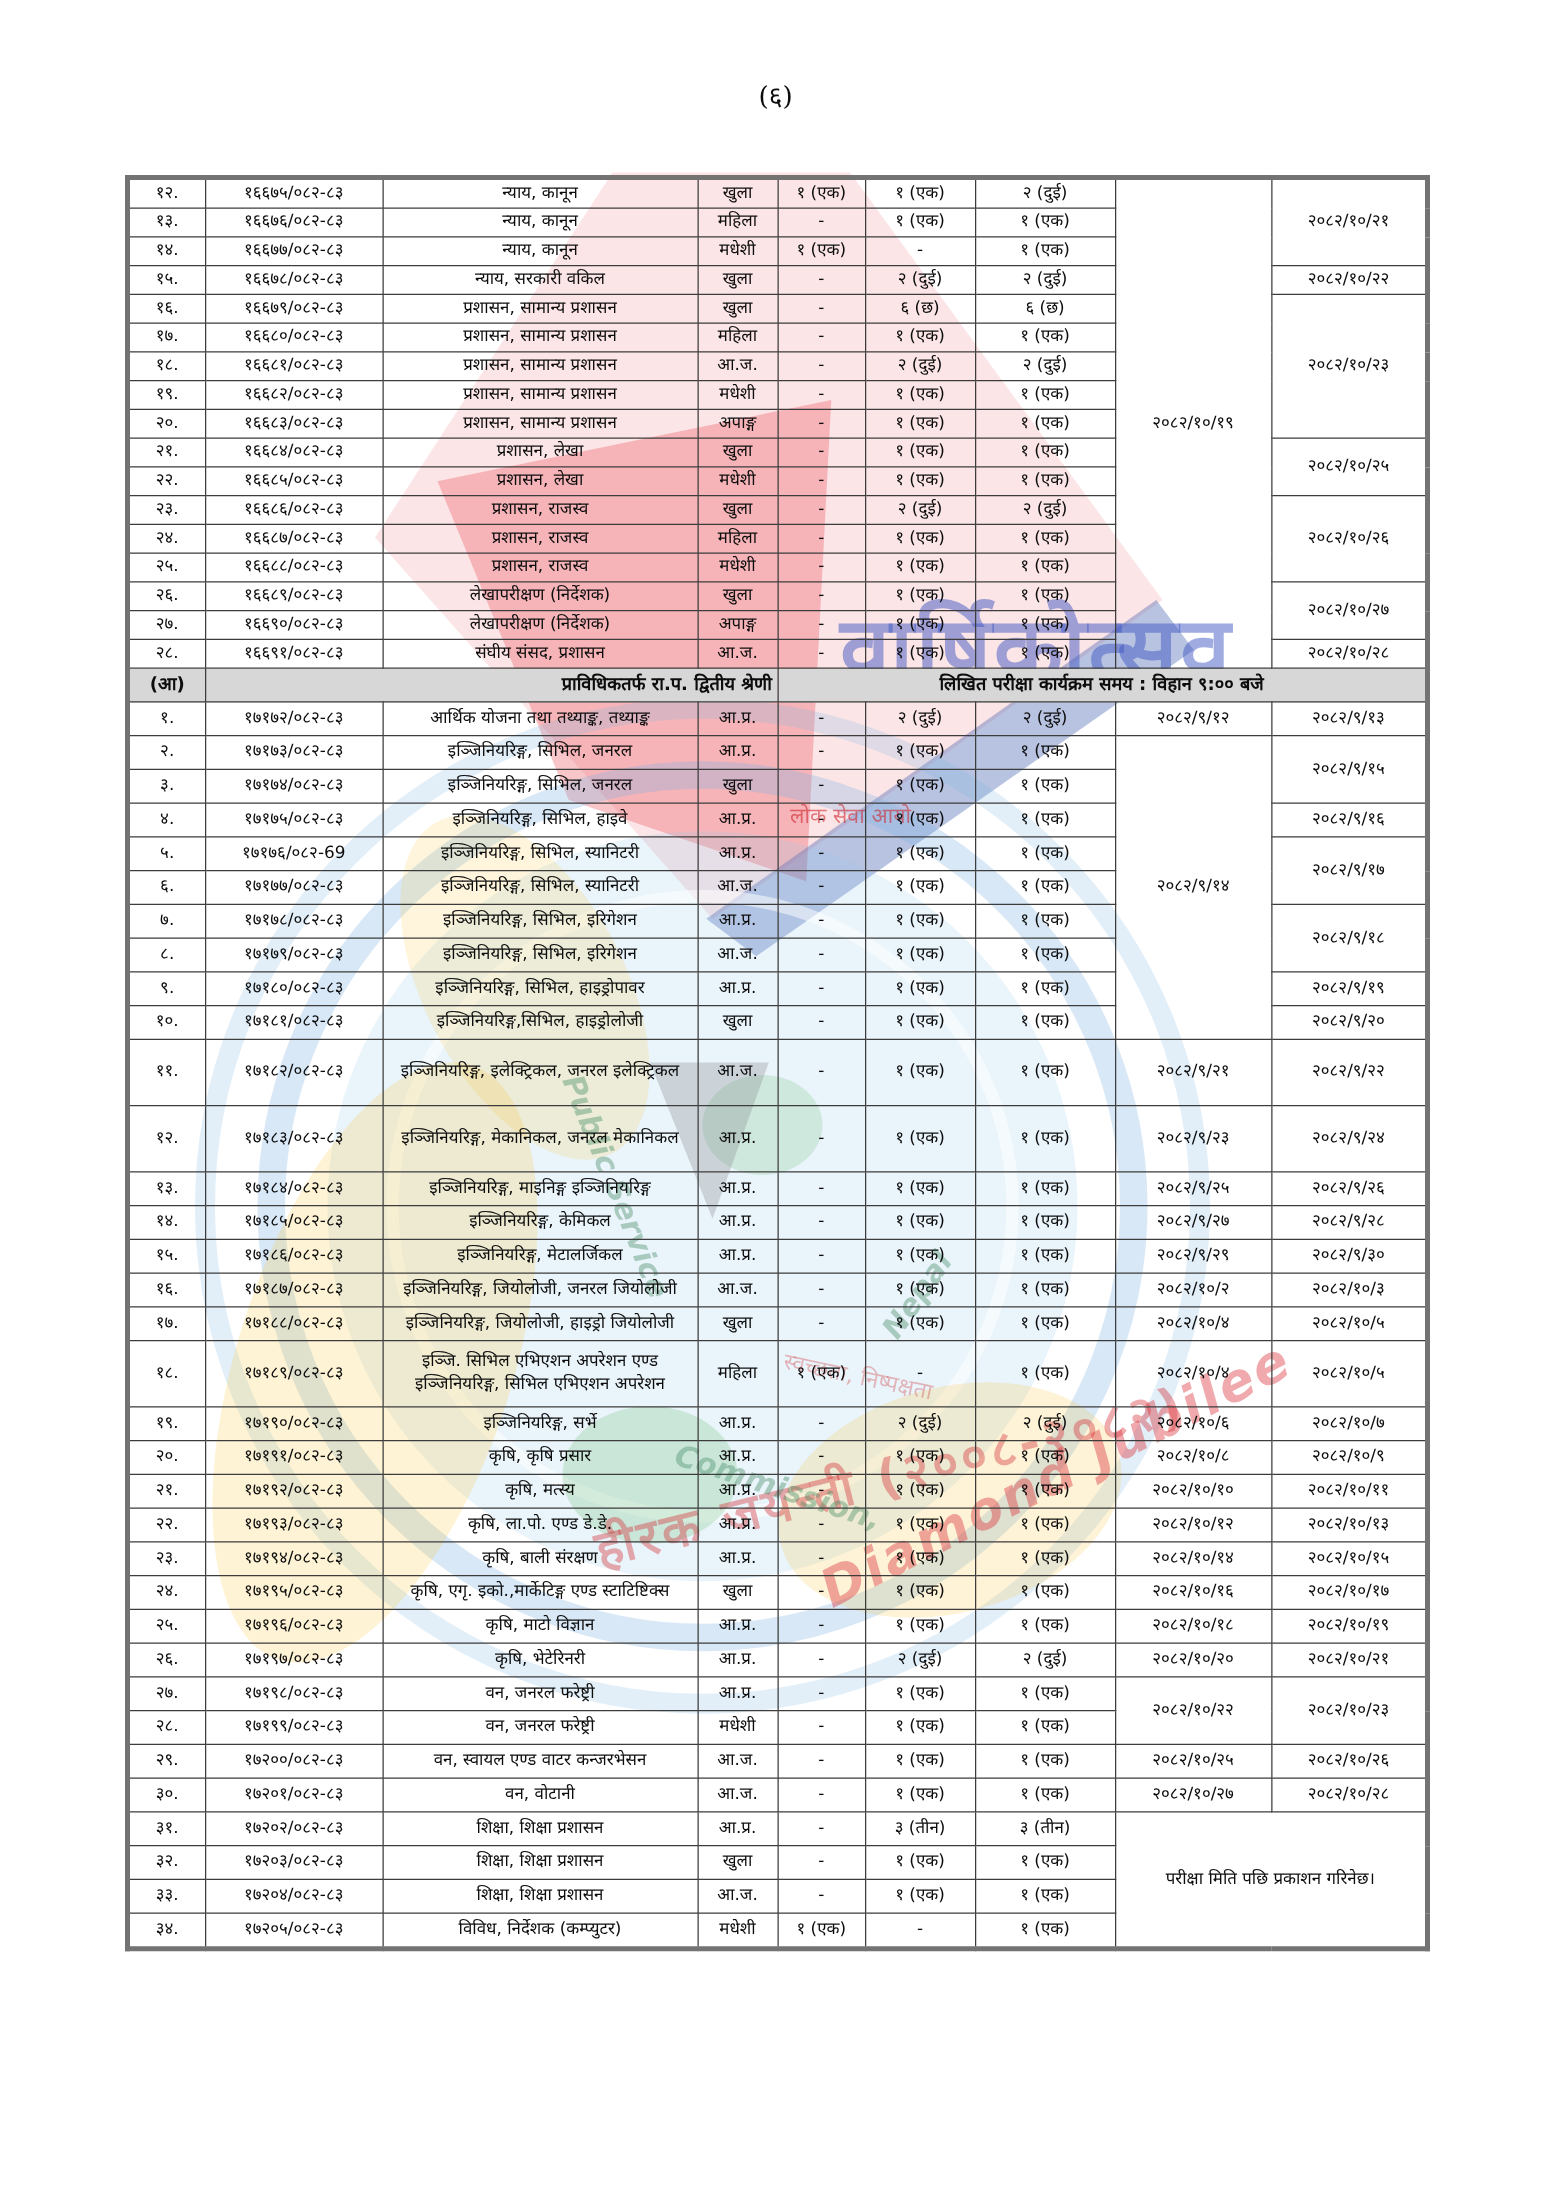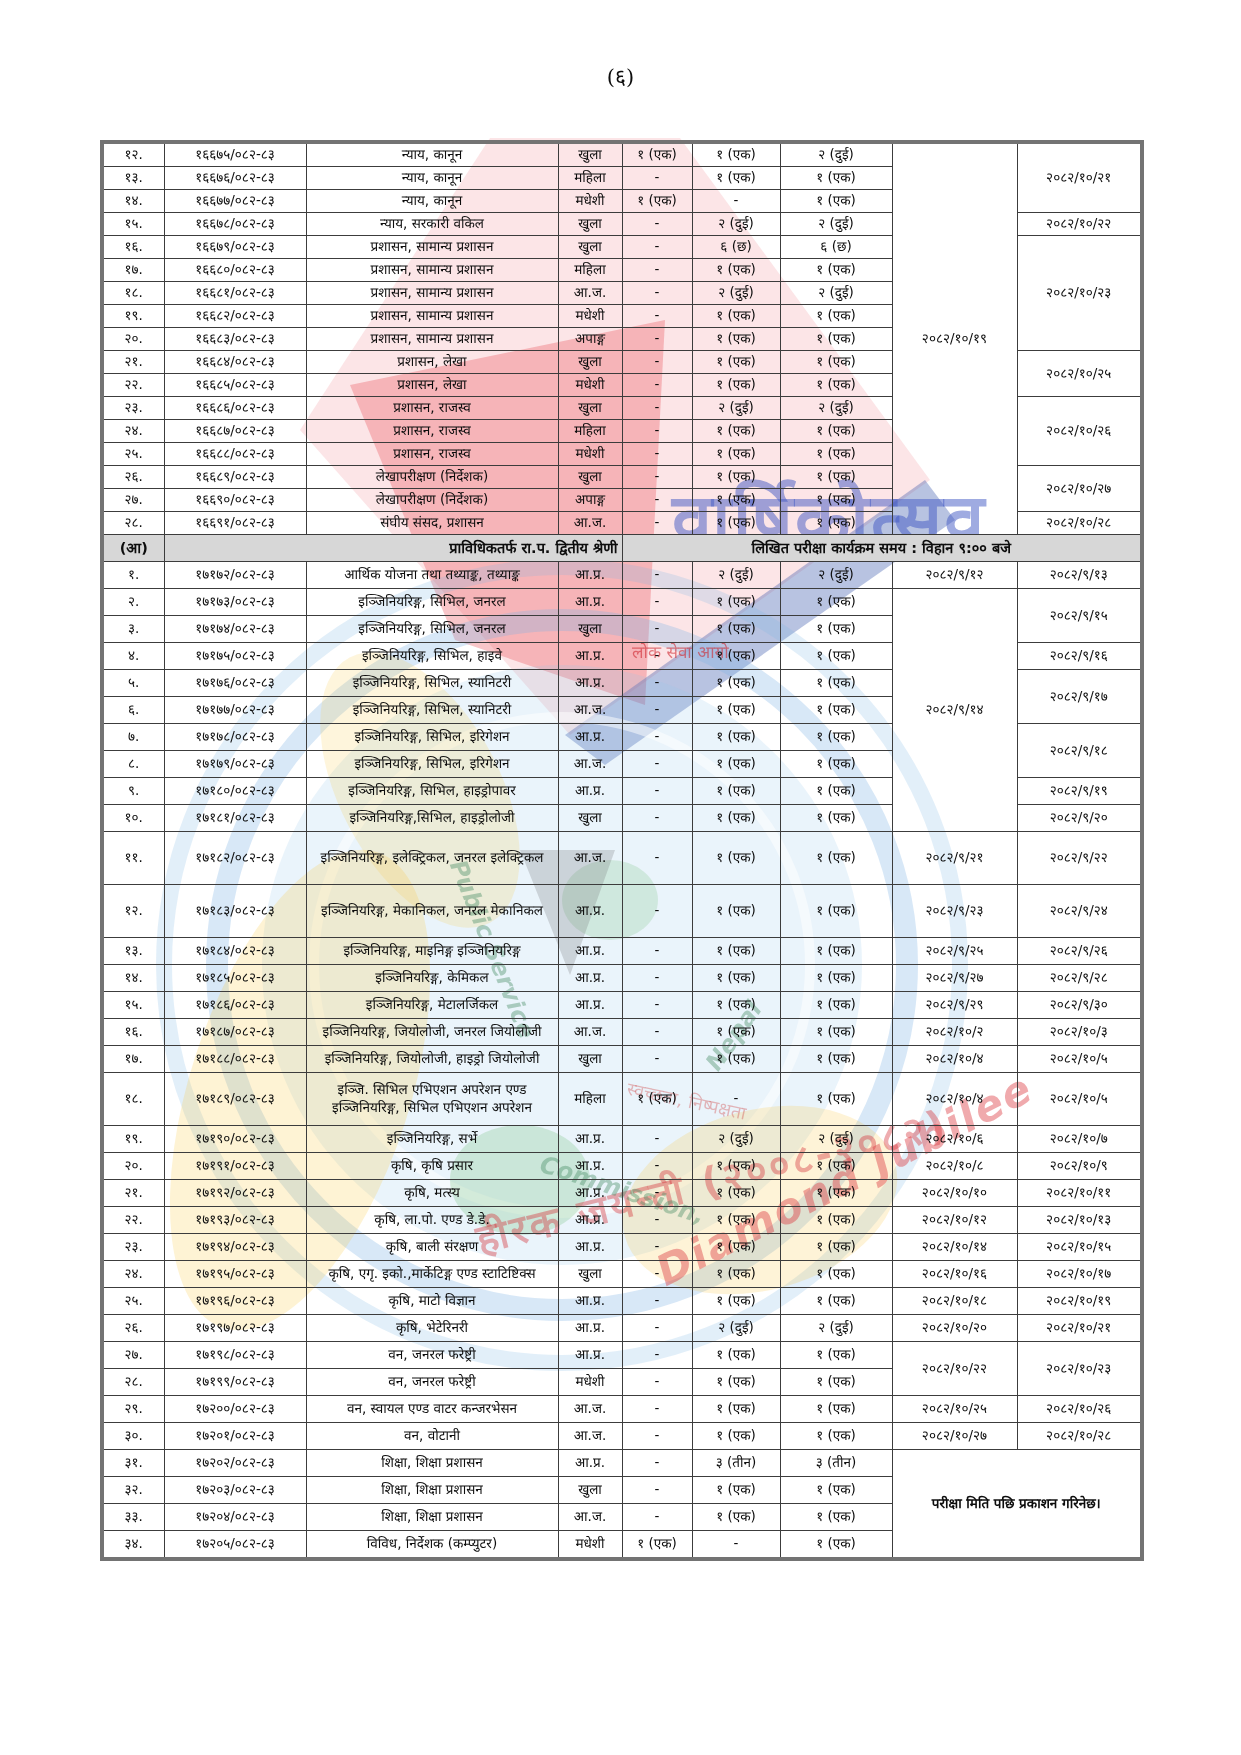--- a/index.html
+++ b/index.html
@@ -33,21 +33,21 @@
         border:4px solid #737373;}
   table.sched td{border:1.5px solid #3c3c3c;padding:1px 4px;font-size:13.5px;
         text-align:center;vertical-align:middle;line-height:1.3;color:#0d0d0d;}
   tbody.s1 td{height:20px;}
   tbody.s2 td{height:24px;}
   tr.tall td{height:50px;}
   td.post{text-align:left;padding-left:7px;}
   tr.sec-head td{background:#d7d7d7;font-weight:bold;font-size:14.5px;height:24px;}
   tr.sec-head td.title{text-align:right;padding-left:54px;}
   td.c-date{font-size:13.5px;}
-  td.c-note{font-size:14px;font-weight:bold;}
+  td.c-note{font-size:14px;}
 </style>
 </head>
 <body>
 
 <div class="page">
 
   <div class="watermark">
     <svg class="wm-svg" width="1241" height="1755" viewBox="0 0 1241 1755">
       <polygon points="490,138 680,138 930,480 570,735 300,430" fill="rgba(236,96,104,0.16)"></polygon>
       <polygon points="350,385 665,320 645,705 455,640" fill="rgba(231,67,75,0.30)"></polygon>
@@ -294,21 +294,21 @@
           <td class="c-no">१७१७५/०८२-८३</td>
           <td class="post">इञ्जिनियरिङ्ग, सिभिल, हाइवे</td>
           <td class="c-cat">आ.प्र.</td>
           <td class="c-a">-</td>
           <td class="c-b">१ (एक)</td>
           <td class="c-t">१ (एक)</td>
           <td class="c-date" rowspan="1">२०८२/९/१६</td>
         </tr>
         <tr>
           <td class="c-sn">५.</td>
-          <td class="c-no">१७१७६/०८२-८३</td>
+          <td class="c-no">१७१७६/०८२-69</td>
           <td class="post">इञ्जिनियरिङ्ग, सिभिल, स्यानिटरी</td>
           <td class="c-cat">आ.प्र.</td>
           <td class="c-a">-</td>
           <td class="c-b">१ (एक)</td>
           <td class="c-t">१ (एक)</td>
           <td class="c-date" rowspan="2">२०८२/९/१७</td>
         </tr>
         <tr>
           <td class="c-sn">६.</td>
           <td class="c-no">१७१७७/०८२-८३</td>

